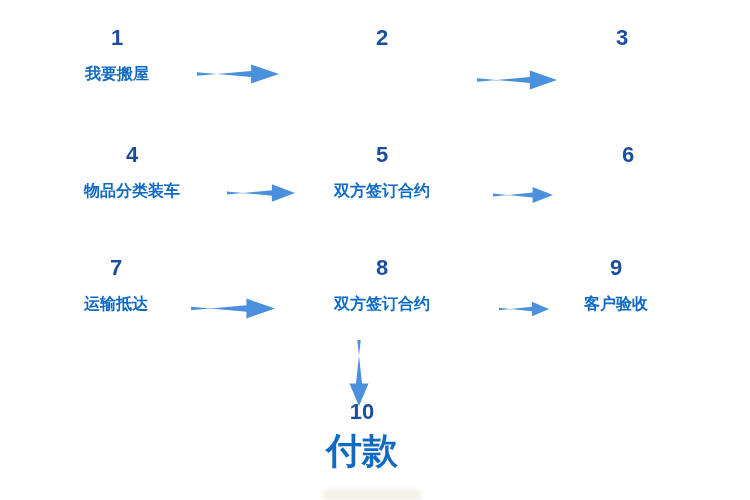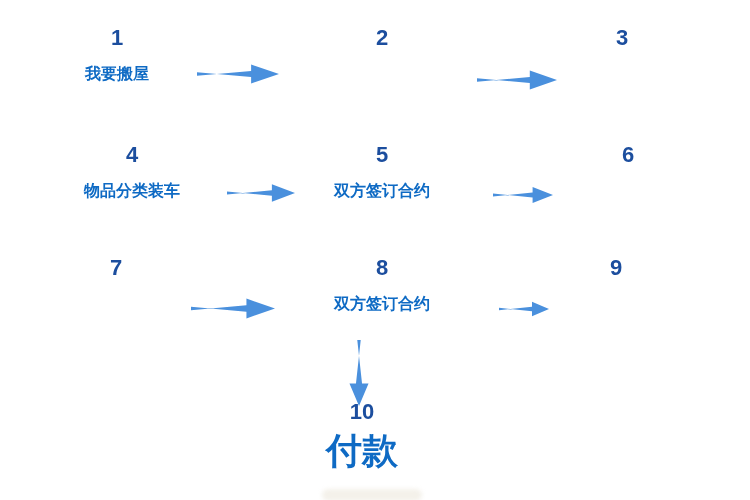--- a/index.html
+++ b/index.html
@@ -79,20 +79,21 @@
       <polygon points="0,17 66,11.5 66,4 100,15 66,26 66,18.5 0,13" fill="#4a90dd"></polygon>
     </svg>
   </div>
 
   <div class="step" style="left:628px;top:141px;">
     <div class="step-number">6</div>
   </div>
 
   <div class="step" style="left:116px;top:254px;">
     <div class="step-number">7</div>
+    <div class="step-label">运输抵达</div>
   </div>
 
   <div class="arrow" style="left:191px;top:295px;width:84px;height:27px;">
     <svg viewBox="0 0 100 30" preserveAspectRatio="none">
       <polygon points="0,17 66,11.5 66,4 100,15 66,26 66,18.5 0,13" fill="#4a90dd"></polygon>
     </svg>
   </div>
 
   <div class="step" style="left:382px;top:254px;">
     <div class="step-number">8</div>
@@ -100,20 +101,21 @@
   </div>
 
   <div class="arrow" style="left:499px;top:299px;width:50px;height:20px;">
     <svg viewBox="0 0 100 30" preserveAspectRatio="none">
       <polygon points="0,17 66,11.5 66,4 100,15 66,26 66,18.5 0,13" fill="#4a90dd"></polygon>
     </svg>
   </div>
 
   <div class="step" style="left:616px;top:254px;">
     <div class="step-number">9</div>
+    <div class="step-label">客户验收</div>
   </div>
 
   <div class="arrow" style="left:346px;top:340px;width:26px;height:66px;">
     <svg viewBox="0 0 30 100" preserveAspectRatio="none">
       <polygon points="17,0 11.5,66 4,66 15,100 26,66 18.5,66 13,0" fill="#4a90dd"></polygon>
     </svg>
   </div>
 
   <div class="step step10" style="left:362px;top:398px;">
     <div class="step-number">10</div>

